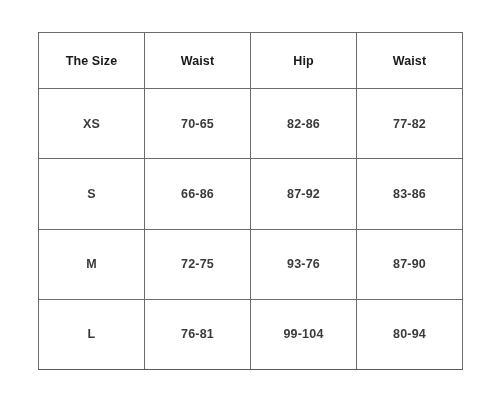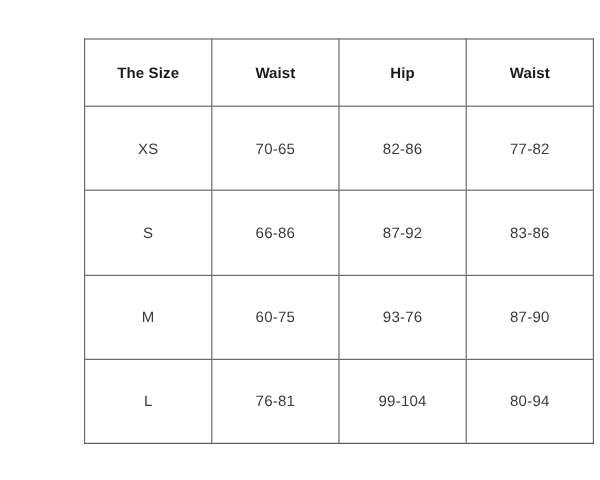--- a/index.html
+++ b/index.html
@@ -21,21 +21,20 @@
     width: 424px;
     height: 338px;
   }
 
   table.size-chart {
     width: 424px;
     height: 338px;
     border-collapse: collapse;
     table-layout: fixed;
     background: #ffffff;
-    margin-left: 32px;
   }
 
   table.size-chart col {
     width: 106px;
   }
 
   table.size-chart th,
   table.size-chart td {
     border: 1px solid #6b6b6b;
     text-align: center;
@@ -47,21 +46,21 @@
 
   table.size-chart th {
     font-size: 12.5px;
     font-weight: bold;
     color: #1a1a1a;
     letter-spacing: 0.1px;
   }
 
   table.size-chart td {
     font-size: 12.5px;
-    font-weight: normal;
+    font-weight: bold;
     color: #3b3b3b;
     letter-spacing: 0.2px;
   }
 
   table.size-chart tbody tr:last-child th,
   table.size-chart tbody tr:last-child td {
     border-bottom-color: #5a5a5a;
   }
 </style>
 </head>
@@ -91,21 +90,21 @@
         <td>77-82</td>
       </tr>
       <tr>
         <td>S</td>
         <td>66-86</td>
         <td>87-92</td>
         <td>83-86</td>
       </tr>
       <tr>
         <td>M</td>
-        <td>60-75</td>
+        <td>72-75</td>
         <td>93-76</td>
         <td>87-90</td>
       </tr>
       <tr>
         <td>L</td>
         <td>76-81</td>
         <td>99-104</td>
         <td>80-94</td>
       </tr>
     </tbody>

